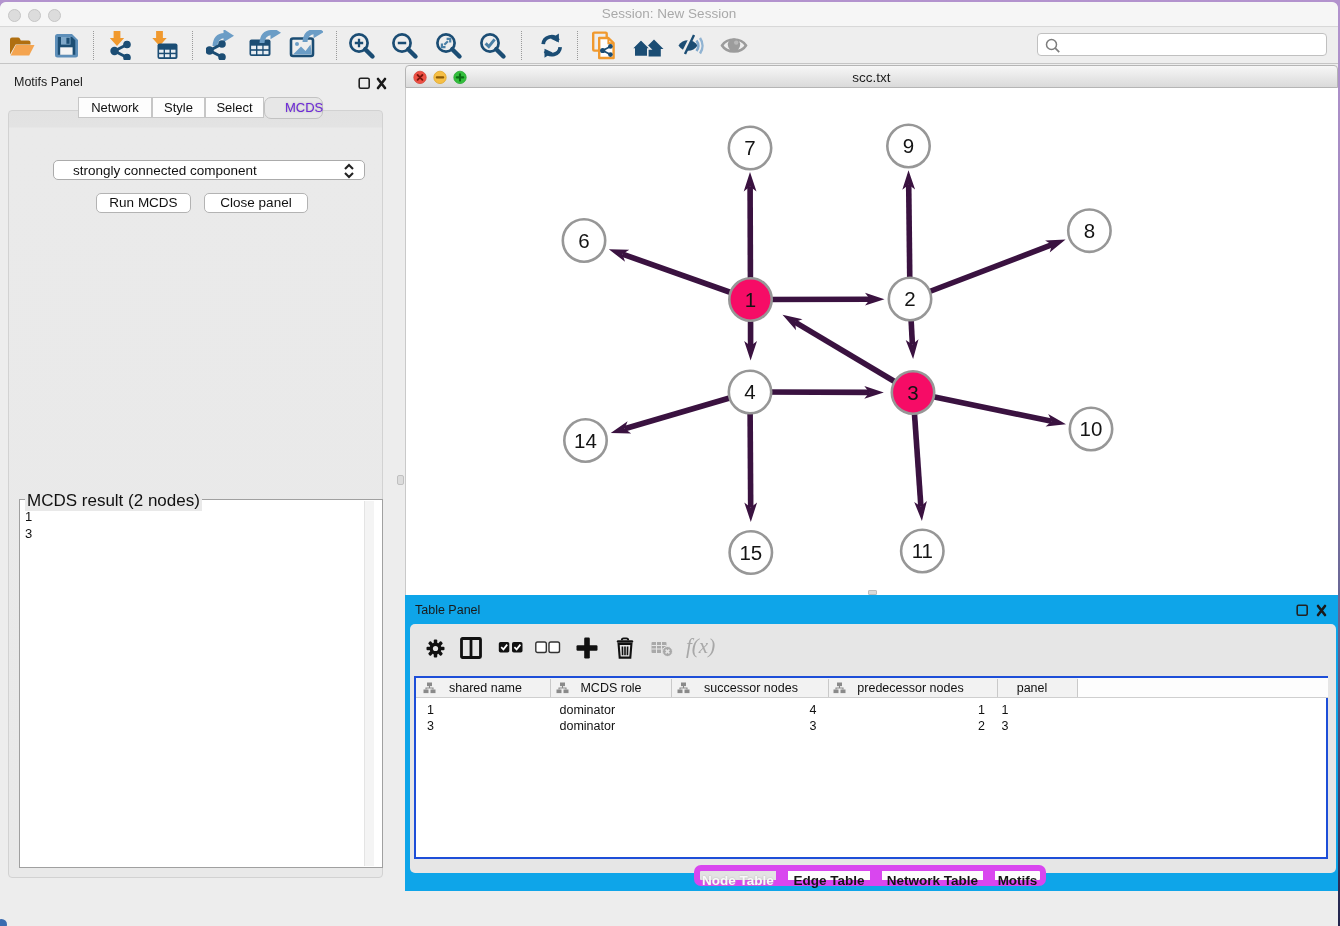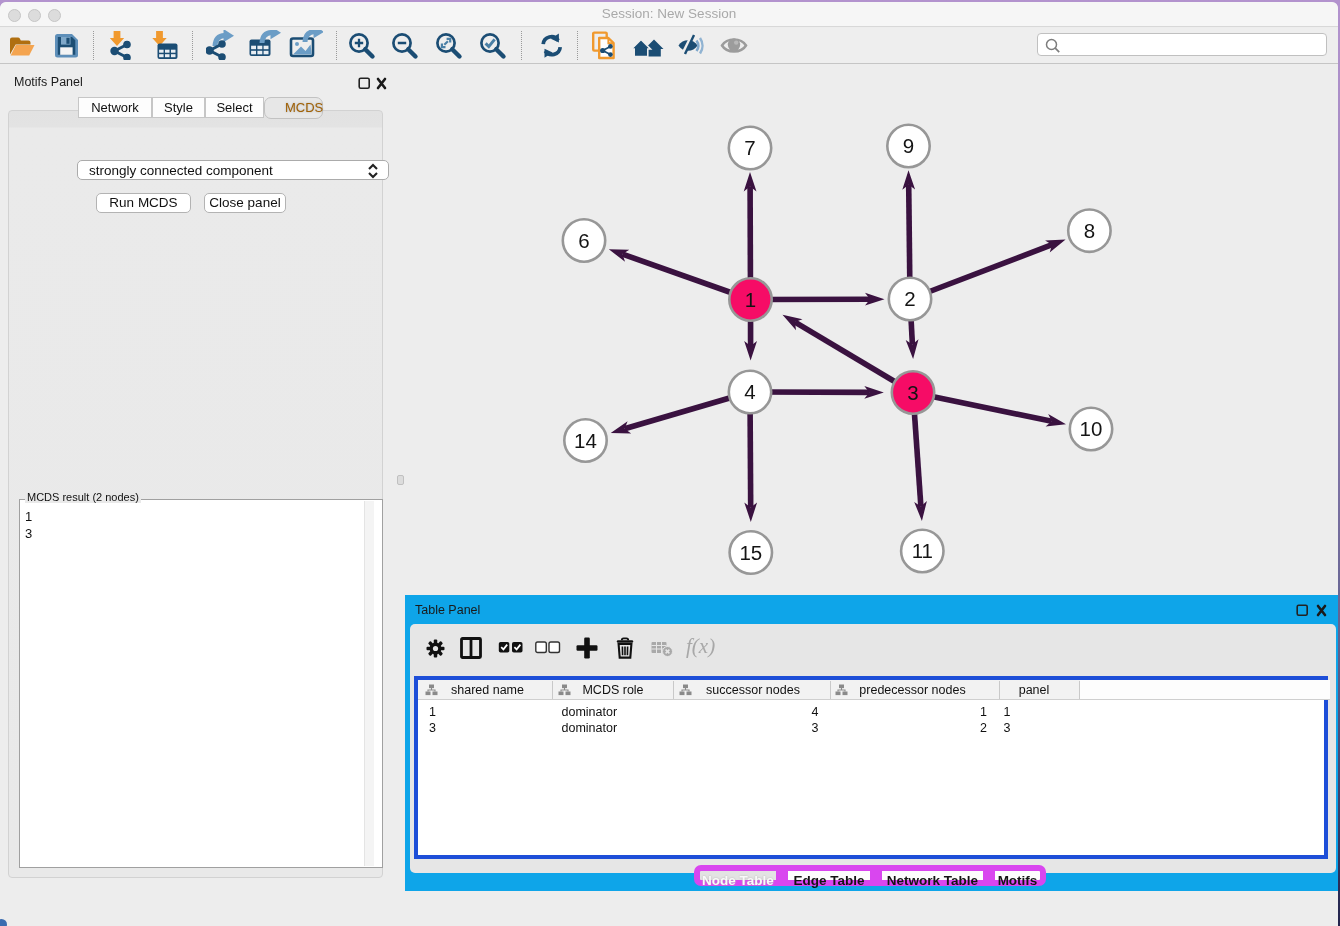--- a/index.html
+++ b/index.html
@@ -20,46 +20,46 @@
   .tsep { position:absolute; top:3px; height:29px; width:0;
           border-left:1px dotted #9a9a9a; }
   .search { position:absolute; left:1037px; top:5px; width:290px; height:23px;
             background:#ffffff; border:1px solid #c0c0c0; border-radius:4px; }
   
   .cpanel { position:absolute; left:0; top:63px; width:391px; height:826px; background:#ededed; }
   .phead { font-size:12.5px; color:#1a1a1a; }
   .tab { position:absolute; z-index:3; height:20.5px; background:#fdfdfd; border:1px solid #c6c6c6;
          font-size:13px; color:#111; text-align:center; line-height:19px; }
   .tabsel { background:#e7e7e7; border:1px solid #c2c2c2; border-radius:7px;
-            color:#a16207; text-shadow:0 0 2px #aaa;padding-left:20px; }
+            color:#6d28d9; text-shadow:0 0 2px #aaa;padding-left:20px; }
   .tabpane { position:absolute; left:8px; top:44.5px; width:375px; height:768px;
              background:linear-gradient(180deg,#e2e2e2 0px,#e3e3e3 16px,#eaeaea 17px,#e9e9e9 100%); border:1px solid #d2d2d2; border-radius:4px; }
   .combo { position:absolute; left:44px; top:49.5px; width:312px; height:20px;
            background:#fff; border:1px solid #ababab; border-radius:5px;
-           font-size:13.5px; color:#111; line-height:19px; padding-left:11px;margin-left:24px; }
+           font-size:13.5px; color:#111; line-height:19px; padding-left:19px; }
   .btn { position:absolute; top:82.5px; height:19.5px; background:#fff;
          border:1px solid #b3b3b3; border-radius:5px; font-size:13.5px; color:#111;
          text-align:center; line-height:18px; }
   .grpbox { position:absolute; left:10px; top:388.5px; width:364px; height:369px;
             border:1px solid #a0a0a0; background:#fff; }
   .grplabel { position:absolute; left:16px; top:380.5px; background:#e9e9e9;
-              font-size:11px; color:#111; padding:0 2px; }
+              font-size:17px; color:#111; padding:0 2px; }
   
   .sccwin { position:absolute; left:405px; top:63px; width:933px; height:530px; }
   .scchead { position:absolute; left:0; top:0; width:933px; height:23px;
              background:linear-gradient(180deg,#f7f7f7,#dadada);
              border:1px solid #b5b5b5; border-radius:4px 4px 0 0; }
   .scccanvas { position:absolute; left:0; top:23px; width:933px; height:507px;
                background:#ffffff; border-left:1px solid #c9c9c9; }
   
   .tpanel { position:absolute; left:405px; top:593px; width:933px; height:296px; background:#0ea5e9; }
   .tinner { position:absolute; left:5px; top:29px; width:926px; height:249px;
             background:#e6e6e6; border-radius:5px; }
   .ttable { position:absolute; left:4px; top:52px; width:914px; height:183px;
-            background:#ffffff; border:4px solid #1d4ed8; }
+            background:#ffffff; border:2px solid #1d4ed8; }
   .thead { position:absolute; left:0; top:0; width:912px; height:20px;
            background:#f2f2f2; border-bottom:1px solid #cfcfcf; }
   .thsep { position:absolute; top:1px; height:18px; width:0; border-left:1px solid #c9c9c9; }
   .thlabel { position:absolute; top:3px; font-size:12.5px; color:#111; text-align:center; }
   .trow { position:absolute; font-size:12.5px; color:#111; }
   .btab { position:absolute; height:21px; background:#fdfdfd; border:6px solid #d946ef;
           font-size:13.5px; font-weight:600; color:#141414; text-align:center; line-height:19px; }
   
   .statusbar { position:absolute; left:0; top:889px; width:1338px; height:35px;
                background:#ededed; border-top:1px solid #c9c9c9; }
@@ -216,30 +216,45 @@
     <div class="tab" style="left:205px;top:32px;width:59px">Select</div>
     <div class="tab tabsel" style="left:264px;top:31.5px;width:59px;height:22px;line-height:20px">MCDS</div>
     <div class="tabpane">
       <div class="combo">strongly connected component
         <svg width="12" height="16" style="position:absolute;right:9px;top:1.5px" viewBox="0 0 12 16">
           <path d="M2 6 L6 2 L10 6" fill="none" stroke="#222" stroke-width="2.1"></path>
           <path d="M2 10 L6 14 L10 10" fill="none" stroke="#222" stroke-width="2.1"></path>
         </svg>
       </div>
       <div class="btn" style="left:87px;width:95px">Run MCDS</div>
-      <div class="btn" style="left:195px;width:82px">Close panel</div>
+      <div class="btn" style="left:195px;width:104px">Close panel</div>
       <div class="grpbox">
         <div class="abs" style="left:5px;top:7.5px;font-size:13px;color:#111;line-height:17.5px">1<br>3</div>
         <div class="abs" style="right:8px;top:1px;bottom:1px;width:10px;background:#f4f4f4;border-left:1px solid #e4e4e4"></div>
       </div>
       <div class="grplabel">MCDS result (2 nodes)</div>
     </div>
   </div>
   <div class="abs" style="left:397px;top:473px;width:7px;height:10px;background:#dcdcdc;border:1px solid #c0c0c0;border-radius:2px"></div>
 
+  <div class="sccwin">
+    <div class="scchead">
+      <svg style="position:absolute;left:7px;top:4px" width="62" height="15" viewBox="0 0 62 15">
+        <circle cx="7" cy="7.4" r="6.2" fill="#ee5044" stroke="#d2473c" stroke-width="0.8"></circle>
+        <path d="M4.6 5 L9.4 9.8 M9.4 5 L4.6 9.8" stroke="#7a150d" stroke-width="1.9" stroke-linecap="round"></path>
+        <circle cx="27" cy="7.4" r="6.2" fill="#f6bf45" stroke="#dfa82c" stroke-width="0.8"></circle>
+        <path d="M23.8 7.4 L30.2 7.4" stroke="#8a5a06" stroke-width="2.1" stroke-linecap="round"></path>
+        <circle cx="47" cy="7.4" r="6.2" fill="#33bf3c" stroke="#2aa835" stroke-width="0.8"></circle>
+        <path d="M47 4.2 L47 10.6 M43.8 7.4 L50.2 7.4" stroke="#0a6e14" stroke-width="2.1" stroke-linecap="round"></path>
+      </svg>
+      <div class="abs" style="left:0;top:4px;width:100%;text-align:center;font-size:13.5px;color:#1c1c1c">scc.txt</div>
+    </div>
+    <div class="scccanvas"></div>
+    <div class="abs" style="left:463px;top:525px;width:9px;height:5px;background:#d9d9d9;border:1px solid #bdbdbd;border-radius:1px"></div>
+  </div>
   <svg style="position:absolute;left:0;top:0" width="1340" height="926" viewBox="0 0 1340 926">
 <g stroke="#3a1240" stroke-width="5.6" fill="#3a1240">
 <line x1="750.5" y1="297.5" x2="750.1" y2="184.5"></line>
 <polygon points="750.0,170.0 756.5,189.5 750.1,184.5 743.7,189.5" stroke="none"></polygon>
 <line x1="750.5" y1="297.5" x2="622.5" y2="252.1"></line>
 <polygon points="608.8,247.2 629.3,247.7 622.5,252.1 625.0,259.8" stroke="none"></polygon>
 <line x1="750.5" y1="297.5" x2="870.0" y2="297.2"></line>
 <polygon points="884.5,297.2 865.0,303.6 870.0,297.2 865.0,290.8" stroke="none"></polygon>
 <line x1="750.5" y1="297.5" x2="750.6" y2="344.1"></line>
 <polygon points="750.6,358.6 744.2,339.1 750.6,344.1 757.0,339.1" stroke="none"></polygon>

